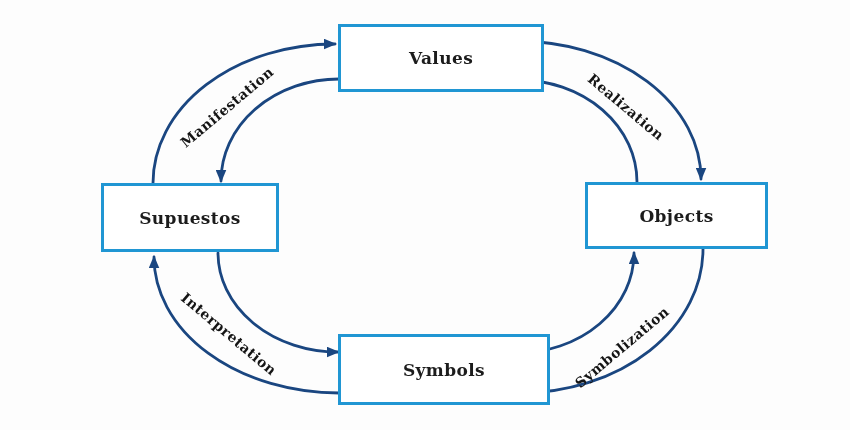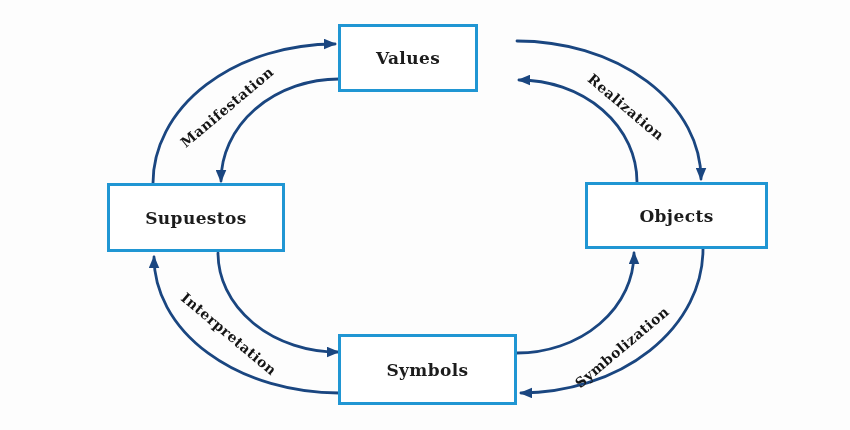--- a/index.html
+++ b/index.html
@@ -13,24 +13,24 @@
   .arrows{position:absolute;left:0;top:0;width:850px;height:430px;}
   .node{
     position:absolute;
     box-sizing:border-box;
     background:#ffffff;
     border:3px solid #2096d3;
     display:flex;align-items:center;justify-content:center;
     font-weight:bold;font-size:17px;color:#1c1c1c;
     letter-spacing:.4px;
   }
-  .node-values   {left:338px;top:24px; width:140px;height:68px;}
-  .node-supuestos{left:101px;top:183px;width:178px;height:69px;margin-left:6px;}
+  .node-values   {left:338px;top:24px; width:206px;height:68px;}
+  .node-supuestos{left:101px;top:183px;width:178px;height:69px;}
   .node-objects  {left:585px;top:182px;width:183px;height:67px;}
-  .node-symbols  {left:338px;top:334px;width:179px;height:71px;}
+  .node-symbols  {left:338px;top:334px;width:212px;height:71px;}
   .edge-label{
     position:absolute;
     font-weight:bold;font-size:14px;color:#151515;
     letter-spacing:.5px;white-space:nowrap;
     transform-origin:center center;
   }
   .lbl-manifestation {left:227px;top:107px;transform:translate(-50%,-50%) rotate(-40deg);}
   .lbl-realization   {left:626px;top:107px;transform:translate(-50%,-50%) rotate(40deg);}
   .lbl-symbolization {left:622px;top:347px;transform:translate(-50%,-50%) rotate(-40deg);}
   .lbl-interpretation{left:229px;top:334px;transform:translate(-50%,-50%) rotate(40deg);}

